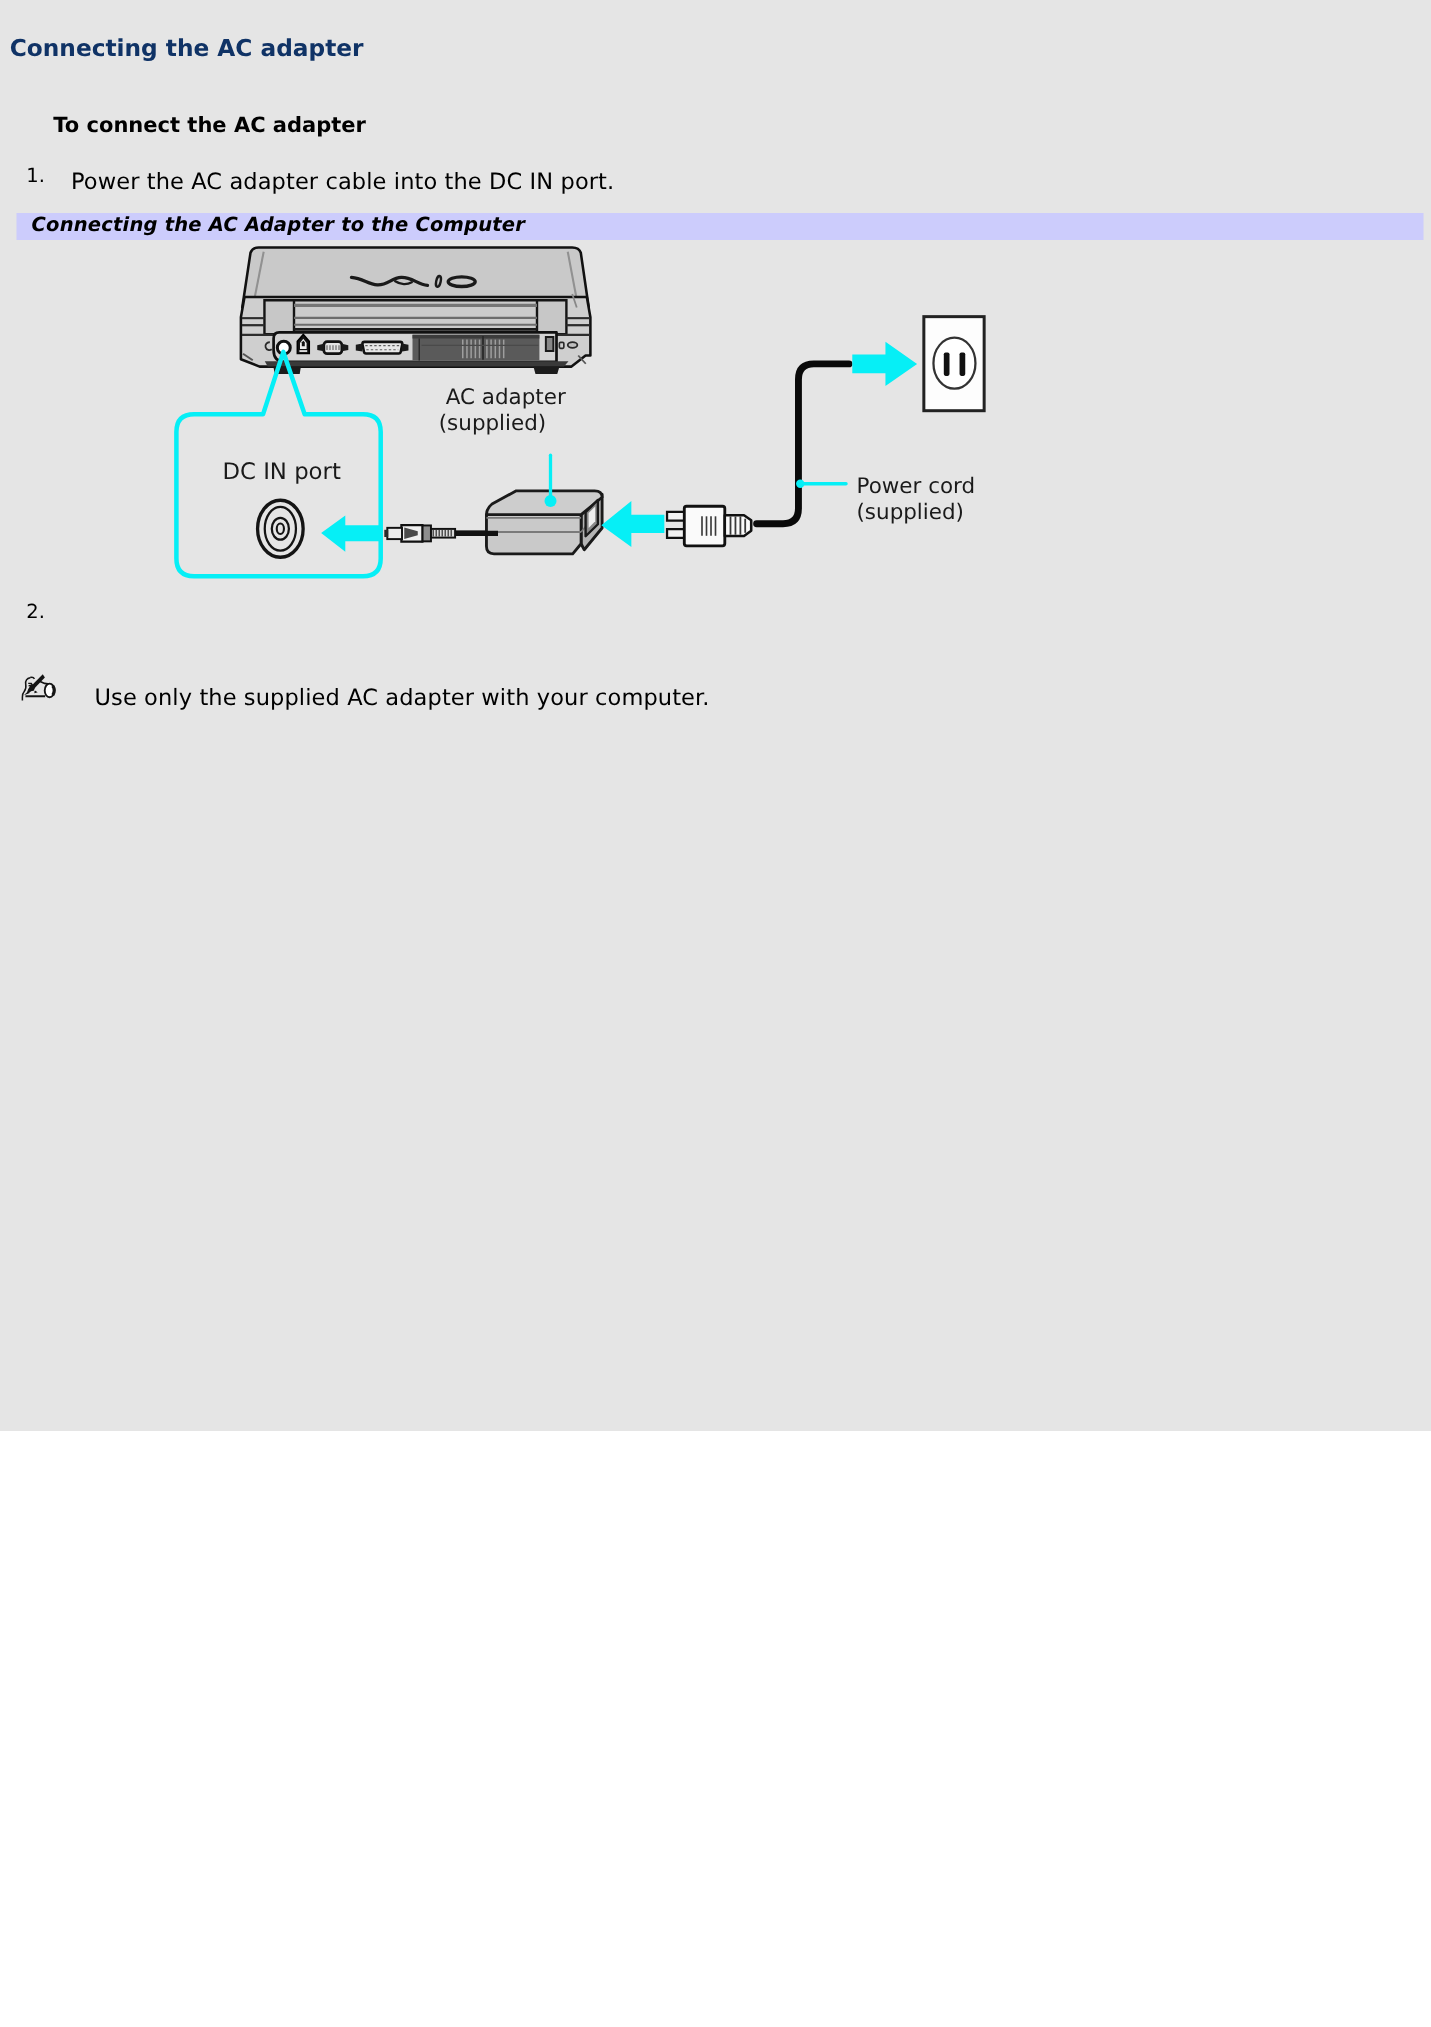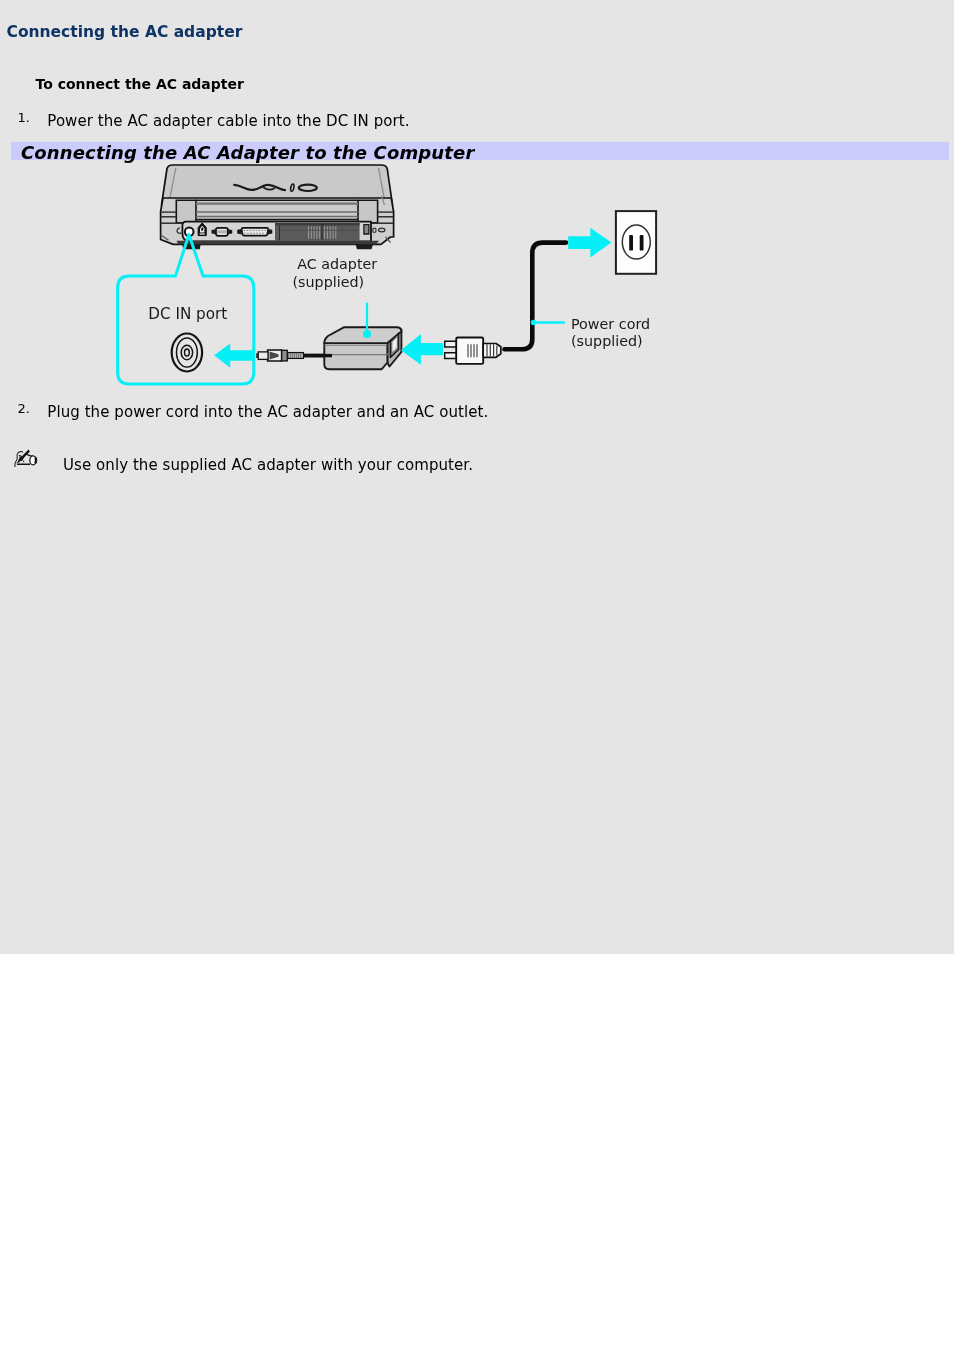--- a/index.html
+++ b/index.html
@@ -8,21 +8,21 @@
        font-family:"DejaVu Sans",sans-serif;-webkit-font-smoothing:antialiased;}
   .page{position:relative;width:954px;height:954px;overflow:hidden;background:#e5e5e5;}
   .h1{position:absolute;left:6.5px;top:25.2px;font-size:15.5px;font-weight:bold;color:#103366;
       line-height:1;white-space:nowrap;}
   .h2{position:absolute;left:6.5px;top:76.5px;font-size:14px;font-weight:bold;color:#000;
       line-height:1;white-space:nowrap;margin-left:29px;}
   .stepnum{position:absolute;font-size:13px;color:#000;line-height:1;}
   .steptxt{position:absolute;font-size:15px;color:#000;line-height:1;white-space:nowrap;
            letter-spacing:0.07px;}
   .band{position:absolute;left:11px;top:142px;width:938px;height:18px;background:#ccccfc;}
-  .bandtxt{position:absolute;left:21px;top:144px;font-size:18px;font-weight:bold;
+  .bandtxt{position:absolute;left:21px;top:144px;font-size:13px;font-weight:bold;
            font-style:italic;color:#000;line-height:1;white-space:nowrap;letter-spacing:0.14px;}
   .figure{position:absolute;left:0px;top:0px;}
   .notetxt{position:absolute;left:63px;top:458px;font-size:15px;color:#000;line-height:1;
            white-space:nowrap;letter-spacing:0.07px;text-align:center;}
   .noteicon{position:absolute;left:14px;top:449px;transform:scale(0.925);transform-origin:0 0;}
   .pageno{position:absolute;left:881px;top:1362px;font-family:"DejaVu Serif",serif;
           font-size:11px;font-weight:normal;color:#000;line-height:1;white-space:nowrap;
           letter-spacing:0.1px;margin-top:40px;}
 </style>
 </head>
@@ -247,21 +247,20 @@
       <g font-family="DejaVu Sans, sans-serif" font-size="14.3" fill="#1a1a1a">
         <text x="297.2" y="269.2">AC adapter</text>
         <text x="292.5" y="286.5">(supplied)</text>
         <text x="571" y="328.6">Power cord</text>
         <text x="571" y="345.8">(supplied)</text>
       </g>
     </svg>
   </div>
 
   <div class="stepnum" style="left:17.5px;top:401.8px;">2.</div>
-  <div class="steptxt" style="left:47.3px;top:404.8px;">Plug the power cord into the AC adapter and an AC outlet.</div>
 
   <div class="noteicon">
     <svg width="26" height="23" viewBox="0 0 26 23" xmlns="http://www.w3.org/2000/svg">
 
       <path d="M6.6,3.0 C4.2,3.4 3.0,5.2 3.4,7.6 C3.8,9.8 3.4,11.6 2.3,13.0
                C1.3,14.2 0.9,15.4 1.0,17.0 L1.0,19.4" fill="none" stroke="#141414" stroke-width="1.1"></path>
       <path d="M6.6,2.9 C8.0,2.5 9.1,2.8 9.7,3.8" fill="none" stroke="#141414" stroke-width="1.1"></path>
       <path d="M5.2,7.1 L7.4,7.1 L8.3,8.5 L5.5,8.8" fill="none" stroke="#141414" stroke-width="1.0"></path>
 
       <path d="M15.7,0.6 L17.2,2.8 L8.0,12.4 L4.0,14.8 L5.4,11.0 Z" fill="#141414" stroke="none"></path>

